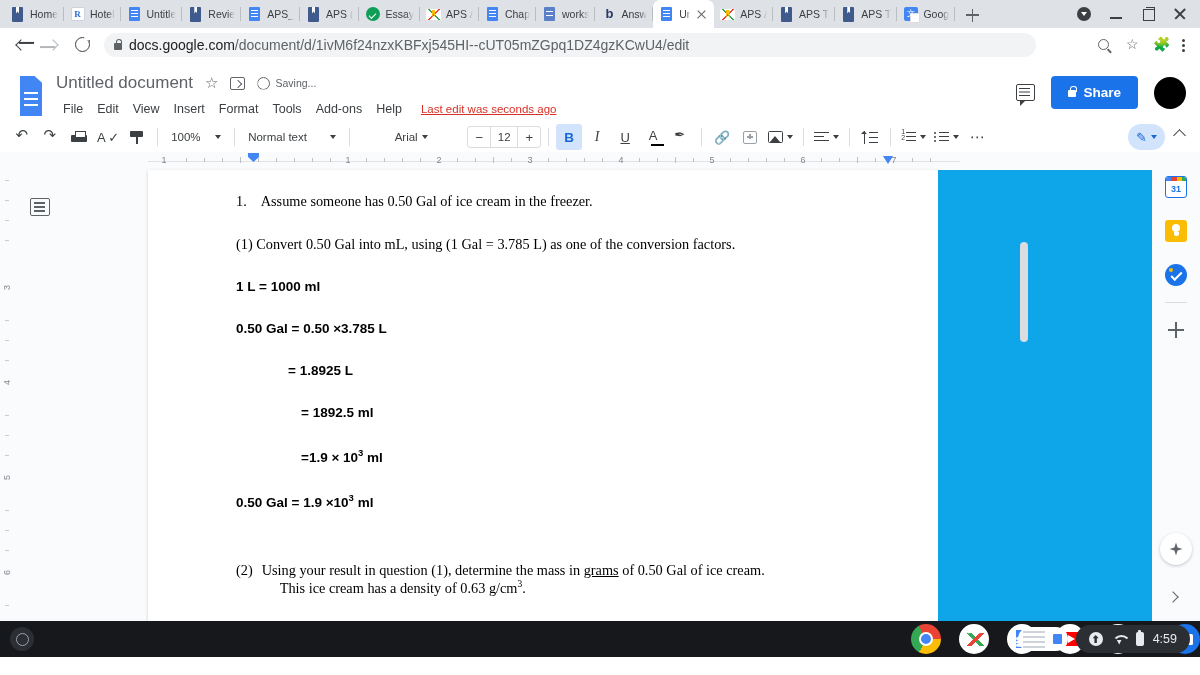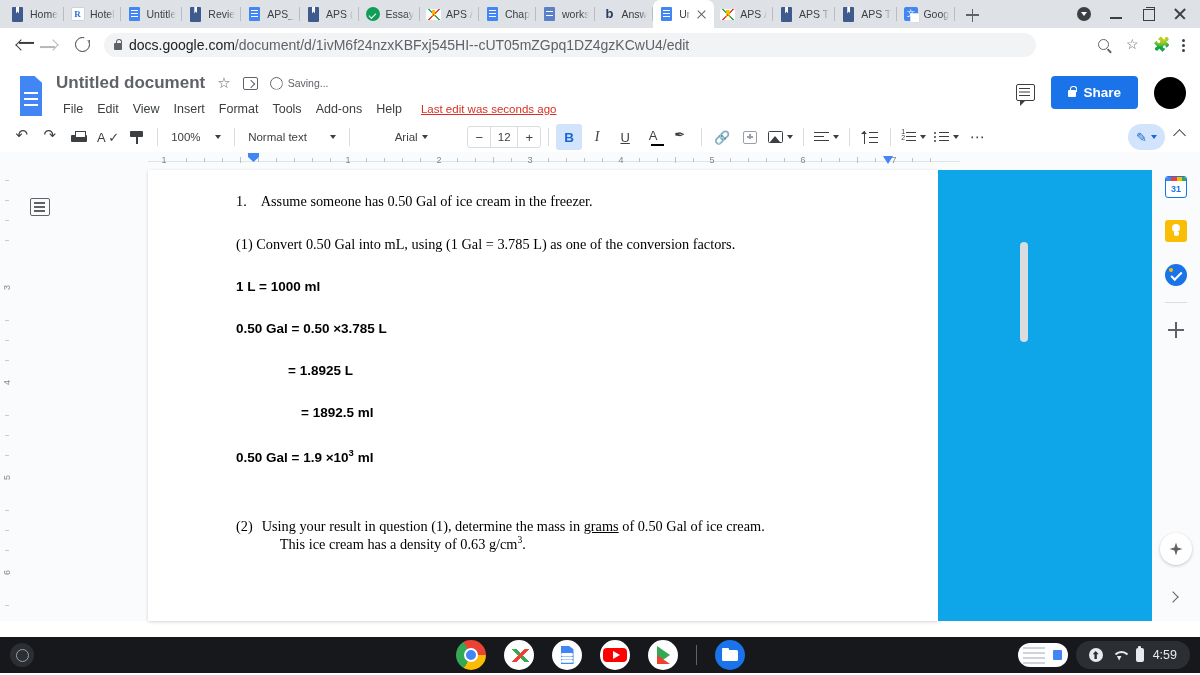--- a/index.html
+++ b/index.html
@@ -286,21 +286,21 @@
     clip-path: polygon(0 0, 66% 0, 100% 17%, 100% 100%, 0 100%);
   }
   .docs-logo-sheet::after {
     content: ""; position: absolute; left: 4px; top: 16px;
     width: 14px; height: 2.4px; background: #fff;
     box-shadow: 0 6px 0 #fff, 0 12px 0 #fff;
   }
   .hdr-mid { margin-left: 8px; }
   .title-row { display: flex; align-items: center; gap: 12px; height: 26px; }
   .doc-title {
-    font-size: 17px; color: #5f6368; font-weight: bold;
+    font-size: 17px; color: #5f6368; font-weight: normal;
   }
   .ico-star-o { font-size: 15px; color: #5f6368; }
   .ico-folder-mv {
     width: 15px; height: 13px; border: 1.5px solid #5f6368; border-radius: 2px;
     position: relative;
   }
   .ico-folder-mv::after {
     content: ""; position: absolute; left: 4px; top: 3px;
     width: 5px; height: 5px;
     border-right: 1.4px solid #5f6368; border-bottom: 1.4px solid #5f6368;
@@ -691,21 +691,21 @@
     display: flex; gap: 9px; margin-top: 54px;
   }
   .q2-body { }
   .q2-l2 { padding-left: 18px; }
   sup { font-size: 9.5px; vertical-align: super; }
   .udl { text-decoration: underline; }
 
   
   .shelf {
     height: 36px; background: #16181c; position: relative;
-    display: flex; align-items: center; justify-content: center; margin-top: 16px;
+    display: flex; align-items: center; justify-content: flex-end;
   }
   .shelf-left {
     position: absolute; left: 10px; top: 50%; transform: translateY(-50%);
     width: 24px; height: 24px; border-radius: 50%; background: #2b2e33;
     display: flex; align-items: center; justify-content: center;
   }
   .shelf-left::after {
     content: ""; width: 11px; height: 11px; border-radius: 50%;
     border: 1.8px solid #9aa0a6;
   }
@@ -1239,20 +1239,21 @@
       <span>Assume someone has 0.50 Gal of ice cream in the freezer.</span>
     </div>
 
     <div class="p-conv serif dline">(1) Convert 0.50 Gal into mL, using (1 Gal = 3.785 L) as one of the conversion factors.</div>
 
     <div class="calc sans-bold">1 L = 1000 ml</div>
     <div class="calc sans-bold">0.50 Gal = 0.50 ×3.785 L</div>
     <div class="calc sans-bold ind1">= 1.8925 L</div>
     <div class="calc sans-bold ind2">= 1892.5 ml</div>
 
+    <div class="calc sans-bold ind2"><span>=1.9 × 10</span><sup>3</sup><span> ml</span></div>
 
     <div class="calc sans-bold"><span>0.50 Gal = 1.9 ×10</span><sup>3</sup><span> ml</span></div>
 
     <div class="q2 serif dline">
       <span>(2)</span>
       <span class="q2-body">
         <span>Using your result in question (1), determine the mass in </span><span class="udl">grams</span><span> of 0.50 Gal of ice cream.</span>
         <div class="q2-l2"><span>This ice cream has a density of 0.63 g/cm</span><sup>3</sup><span>.</span></div>
       </span>
     </div>

